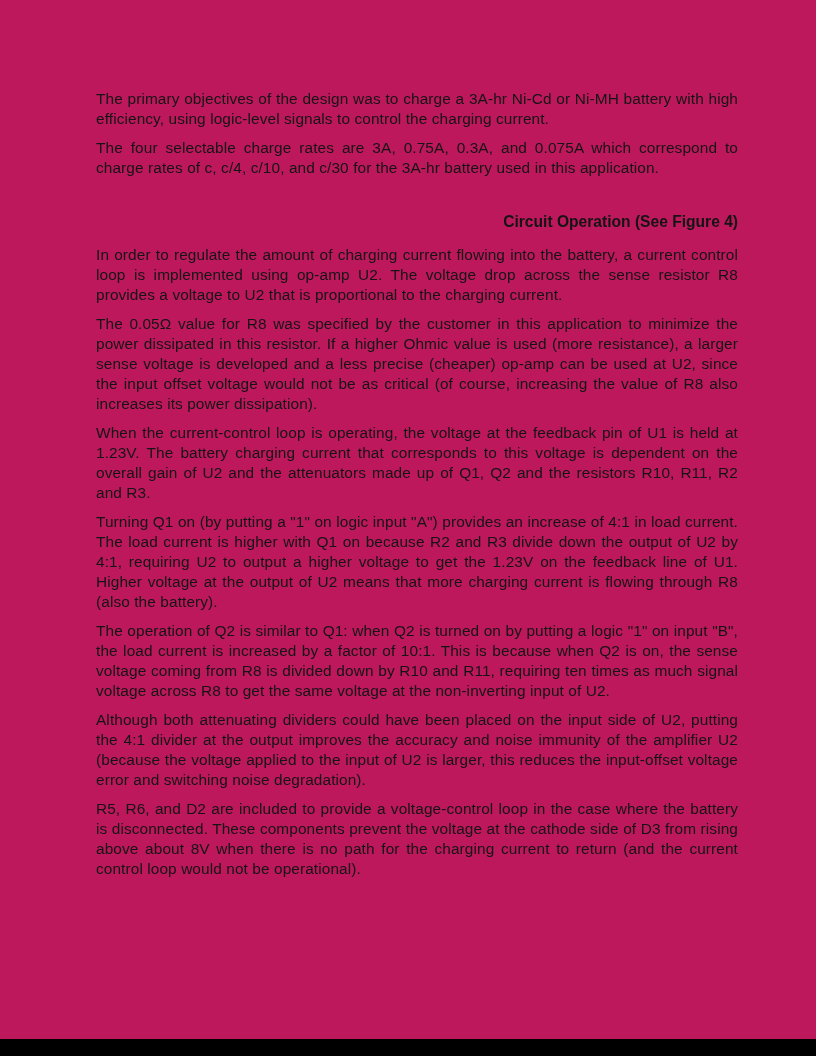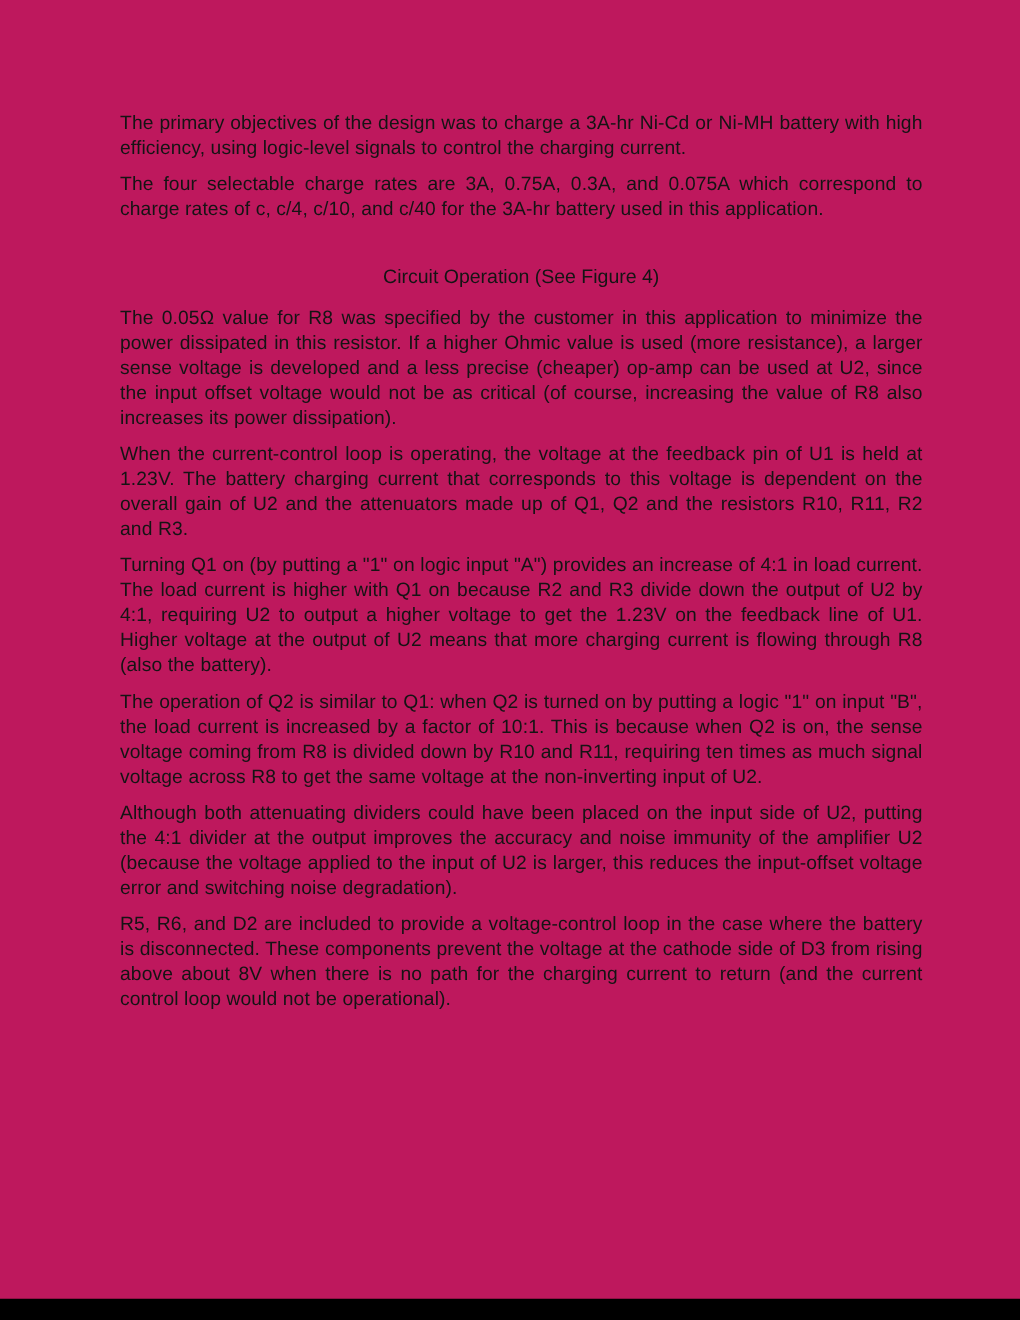--- a/index.html
+++ b/index.html
@@ -27,42 +27,43 @@
     margin: 0 0 9px 0;
     font-size: 15.4px;
     line-height: 20px;
     text-align: justify;
     letter-spacing: 0.1px;
   }
   .content h2 {
     margin: 34px 0 13px 0;
     font-size: 15.6px;
     line-height: 20px;
-    font-weight: normal;
-    text-align: center;
+    font-weight: bold;
+    text-align: right;
   }
   .footer-bar {
     position: absolute;
     left: 0;
     bottom: 0;
     width: 816px;
     height: 17px;
     background: #000000;
   }
 </style>
 </head>
 <body>
 
 <div class="page">
   <div class="content">
     <p>The primary objectives of the design was to charge a 3A-hr Ni-Cd or Ni-MH battery with high efficiency, using logic-level signals to control the charging current.</p>
-    <p>The four selectable charge rates are 3A, 0.75A, 0.3A, and 0.075A which correspond to charge rates of c, c/4, c/10, and c/40 for the 3A-hr battery used in this application.</p>
+    <p>The four selectable charge rates are 3A, 0.75A, 0.3A, and 0.075A which correspond to charge rates of c, c/4, c/10, and c/30 for the 3A-hr battery used in this application.</p>
 
     <h2>Circuit Operation (See Figure 4)</h2>
 
+    <p>In order to regulate the amount of charging current flowing into the battery, a current control loop is implemented using op-amp U2.  The voltage drop across the sense resistor R8 provides a voltage to U2 that is proportional to the charging current.</p>
     <p>The 0.05Ω value for R8 was specified by the customer in this application to minimize the power dissipated in this resistor.  If a higher Ohmic value is used (more resistance), a larger sense voltage is developed and a less precise (cheaper) op-amp can be used at U2, since the input offset voltage would not be as critical (of course, increasing the value of R8 also increases its power dissipation).</p>
     <p>When the current-control loop is operating, the voltage at the feedback pin of U1 is held at 1.23V.  The battery charging current that corresponds to this voltage is dependent on the overall gain of U2 and the attenuators made up of Q1, Q2 and the resistors R10, R11, R2 and R3.</p>
     <p>Turning Q1 on (by putting a "1" on logic input "A") provides an increase of 4:1 in load current.  The load current is higher with Q1 on because R2 and R3 divide down the output of U2 by 4:1, requiring U2 to output a higher voltage to get the 1.23V on the feedback line of U1.  Higher voltage at the output of U2 means that more charging current is flowing through R8 (also the battery).</p>
     <p>The operation of Q2 is similar to Q1:  when Q2 is turned on by putting a logic "1" on input "B", the load current is increased by a factor of 10:1.  This is because when Q2 is on, the sense voltage coming from R8 is divided down by R10 and R11, requiring ten times as much signal voltage across R8 to get the same voltage at the non-inverting input of U2.</p>
     <p>Although both attenuating dividers could have been placed on the input side of U2, putting the 4:1 divider at the output improves the accuracy and noise immunity of the amplifier U2 (because the voltage applied to the input of U2 is larger, this reduces the input-offset voltage error and switching noise degradation).</p>
     <p>R5, R6, and D2 are included to provide a voltage-control loop in the case where the battery is disconnected.  These components prevent the voltage at the cathode side of D3 from rising above about 8V when there is no path for the charging current to return (and the current control loop would not be operational).</p>
   </div>
 
   <div class="footer-bar"></div>
 </div>

